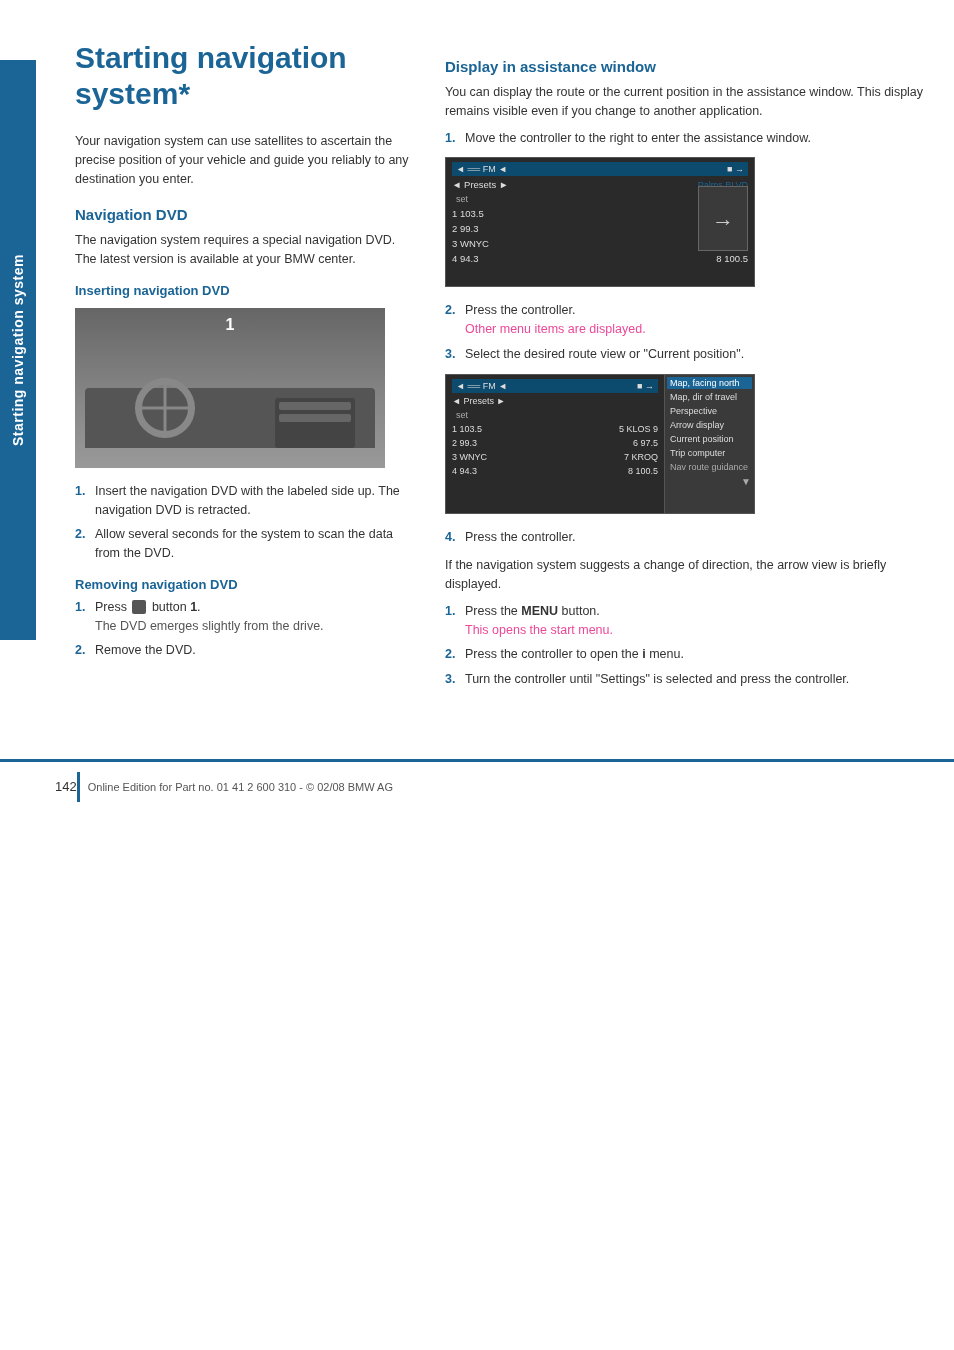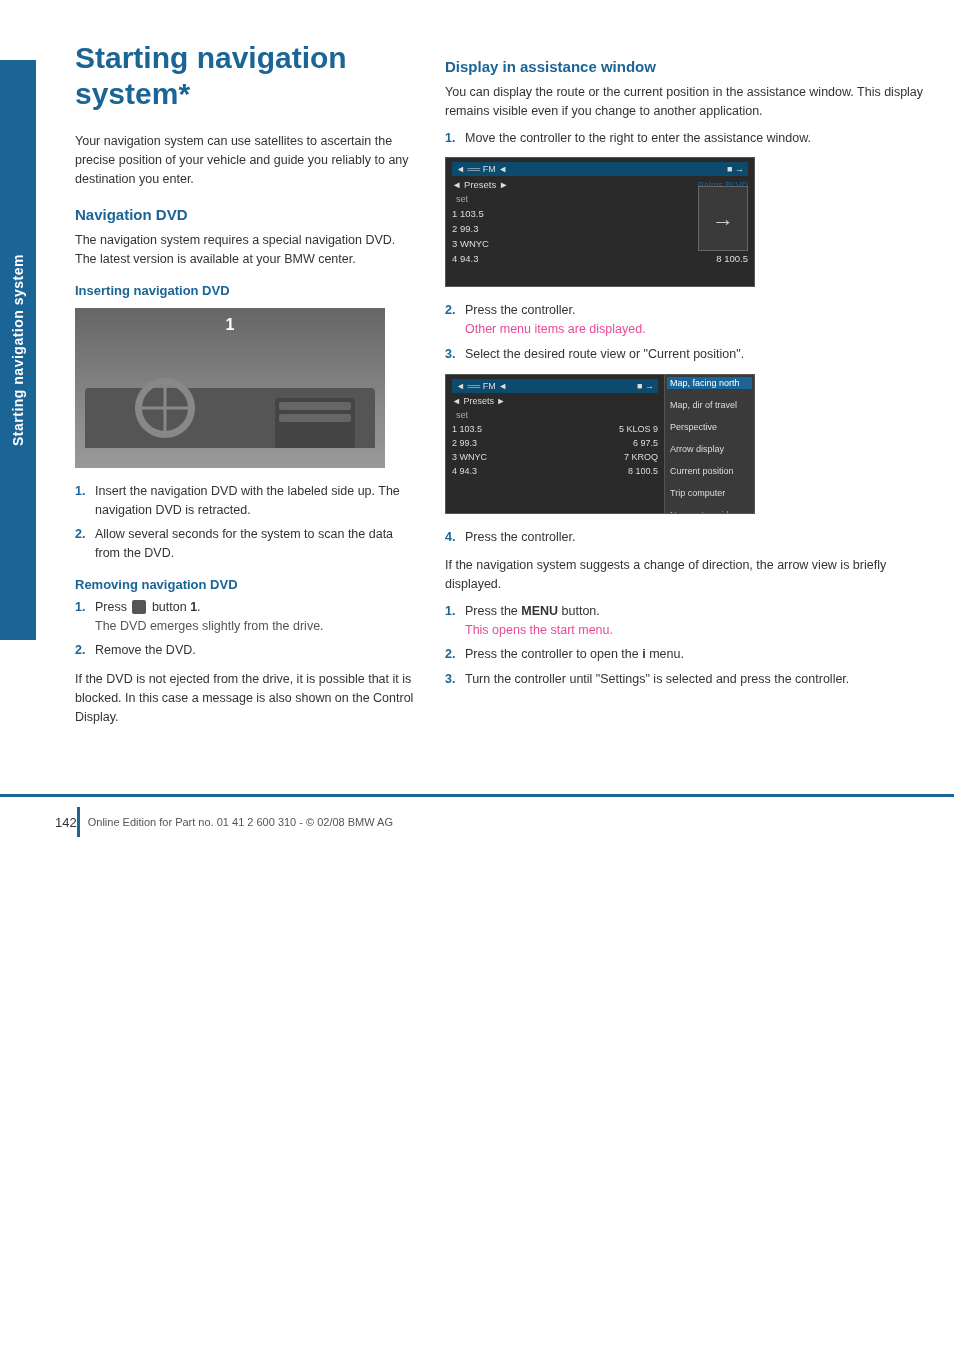--- a/index.html
+++ b/index.html
@@ -182,21 +182,21 @@
       display: flex;
       flex-direction: column;
       gap: 2px;
     }
     .radio-screen2-right {
       width: 90px;
       background: #3a3a3a;
       border-left: 1px solid #555;
       display: flex;
       flex-direction: column;
-      gap: 10px;
+      gap: 2px;
       padding: 2px;
     }
     .menu-item {
       font-size: 9px;
       color: #ddd;
       padding: 1px 3px;
     }
     .menu-item.active {
       background: #1a6496;
       color: white;
@@ -278,21 +278,20 @@
         <span class="num">1.</span>
         <span class="text">Press <span style="display:inline-block;width:14px;height:14px;background:#555;border-radius:2px;vertical-align:middle;margin:0 2px;"></span> button <strong>1</strong>.<br>
         <span style="color:#555;">The DVD emerges slightly from the drive.</span></span>
       </li>
       <li>
         <span class="num">2.</span>
         <span class="text">Remove the DVD.</span>
       </li>
     </ul>
 
-    <p class="body-text">If the DVD is not ejected from the drive, it is possible that it is blocked. In this case a message is also shown on the Control Display.</p>
 
   </div>
 
   <div class="right-col">
 
     <h2 class="section-heading">Display in assistance window</h2>
     <p class="body-text">You can display the route or the current position in the assistance window. This display remains visible even if you change to another application.</p>
 
     <ul class="num-list">
       <li>

